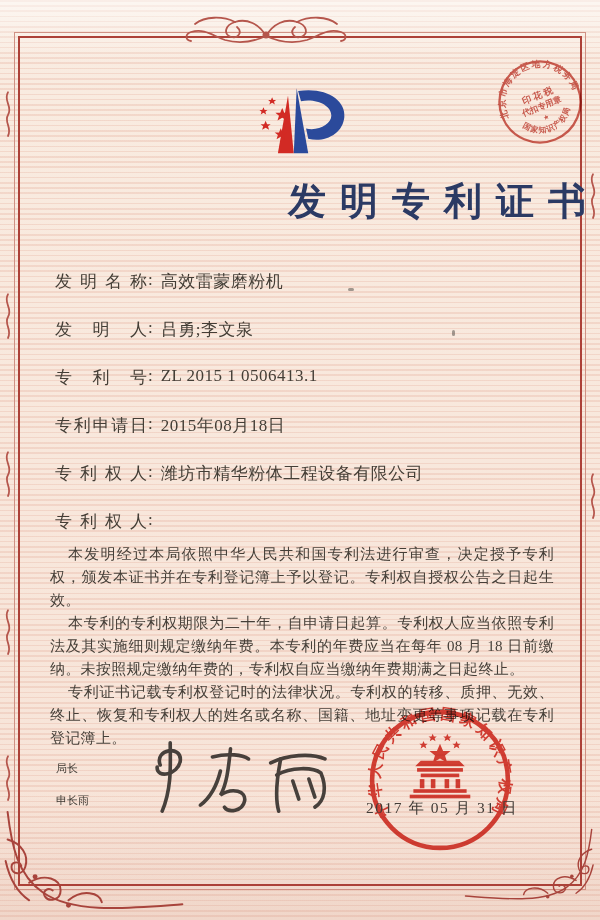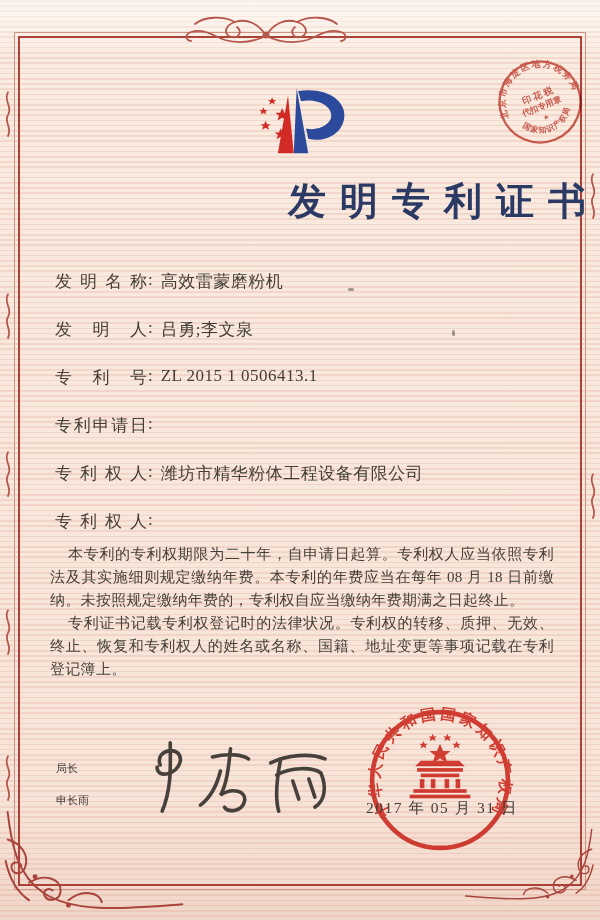--- a/index.html
+++ b/index.html
@@ -152,33 +152,35 @@
         <span class="fvalue">吕勇;李文泉</span>
     </div>
     <div class="field-row">
       <span class="flabel">专利号</span>
         <span class="fcolon">:</span>
         <span class="fvalue">ZL 2015 1 0506413.1</span>
     </div>
     <div class="field-row">
       <span class="flabel">专利申请日</span>
         <span class="fcolon">:</span>
+        <span class="fvalue">2015年08月18日</span>
     </div>
     <div class="field-row">
       <span class="flabel">专利权人</span>
         <span class="fcolon">:</span>
         <span class="fvalue">潍坊市精华粉体工程设备有限公司</span>
     </div>
     <div class="field-row">
       <span class="flabel">专利权人</span>
         <span class="fcolon">:</span>
     </div>
   </div>
 
   <div class="bodytext">
+    <p>本发明经过本局依照中华人民共和国专利法进行审查，决定授予专利权，颁发本证书并在专利登记簿上予以登记。专利权自授权公告之日起生效。</p>
     <p>本专利的专利权期限为二十年，自申请日起算。专利权人应当依照专利法及其实施细则规定缴纳年费。本专利的年费应当在每年 08 月 18 日前缴纳。未按照规定缴纳年费的，专利权自应当缴纳年费期满之日起终止。</p>
     <p>专利证书记载专利权登记时的法律状况。专利权的转移、质押、无效、终止、恢复和专利权人的姓名或名称、国籍、地址变更等事项记载在专利登记簿上。</p>
   </div>
 
   <div class="director">
     <div>局长</div>
     <div>申长雨</div>
   </div>
 
   <svg class="sig" viewBox="0 0 215 80">

